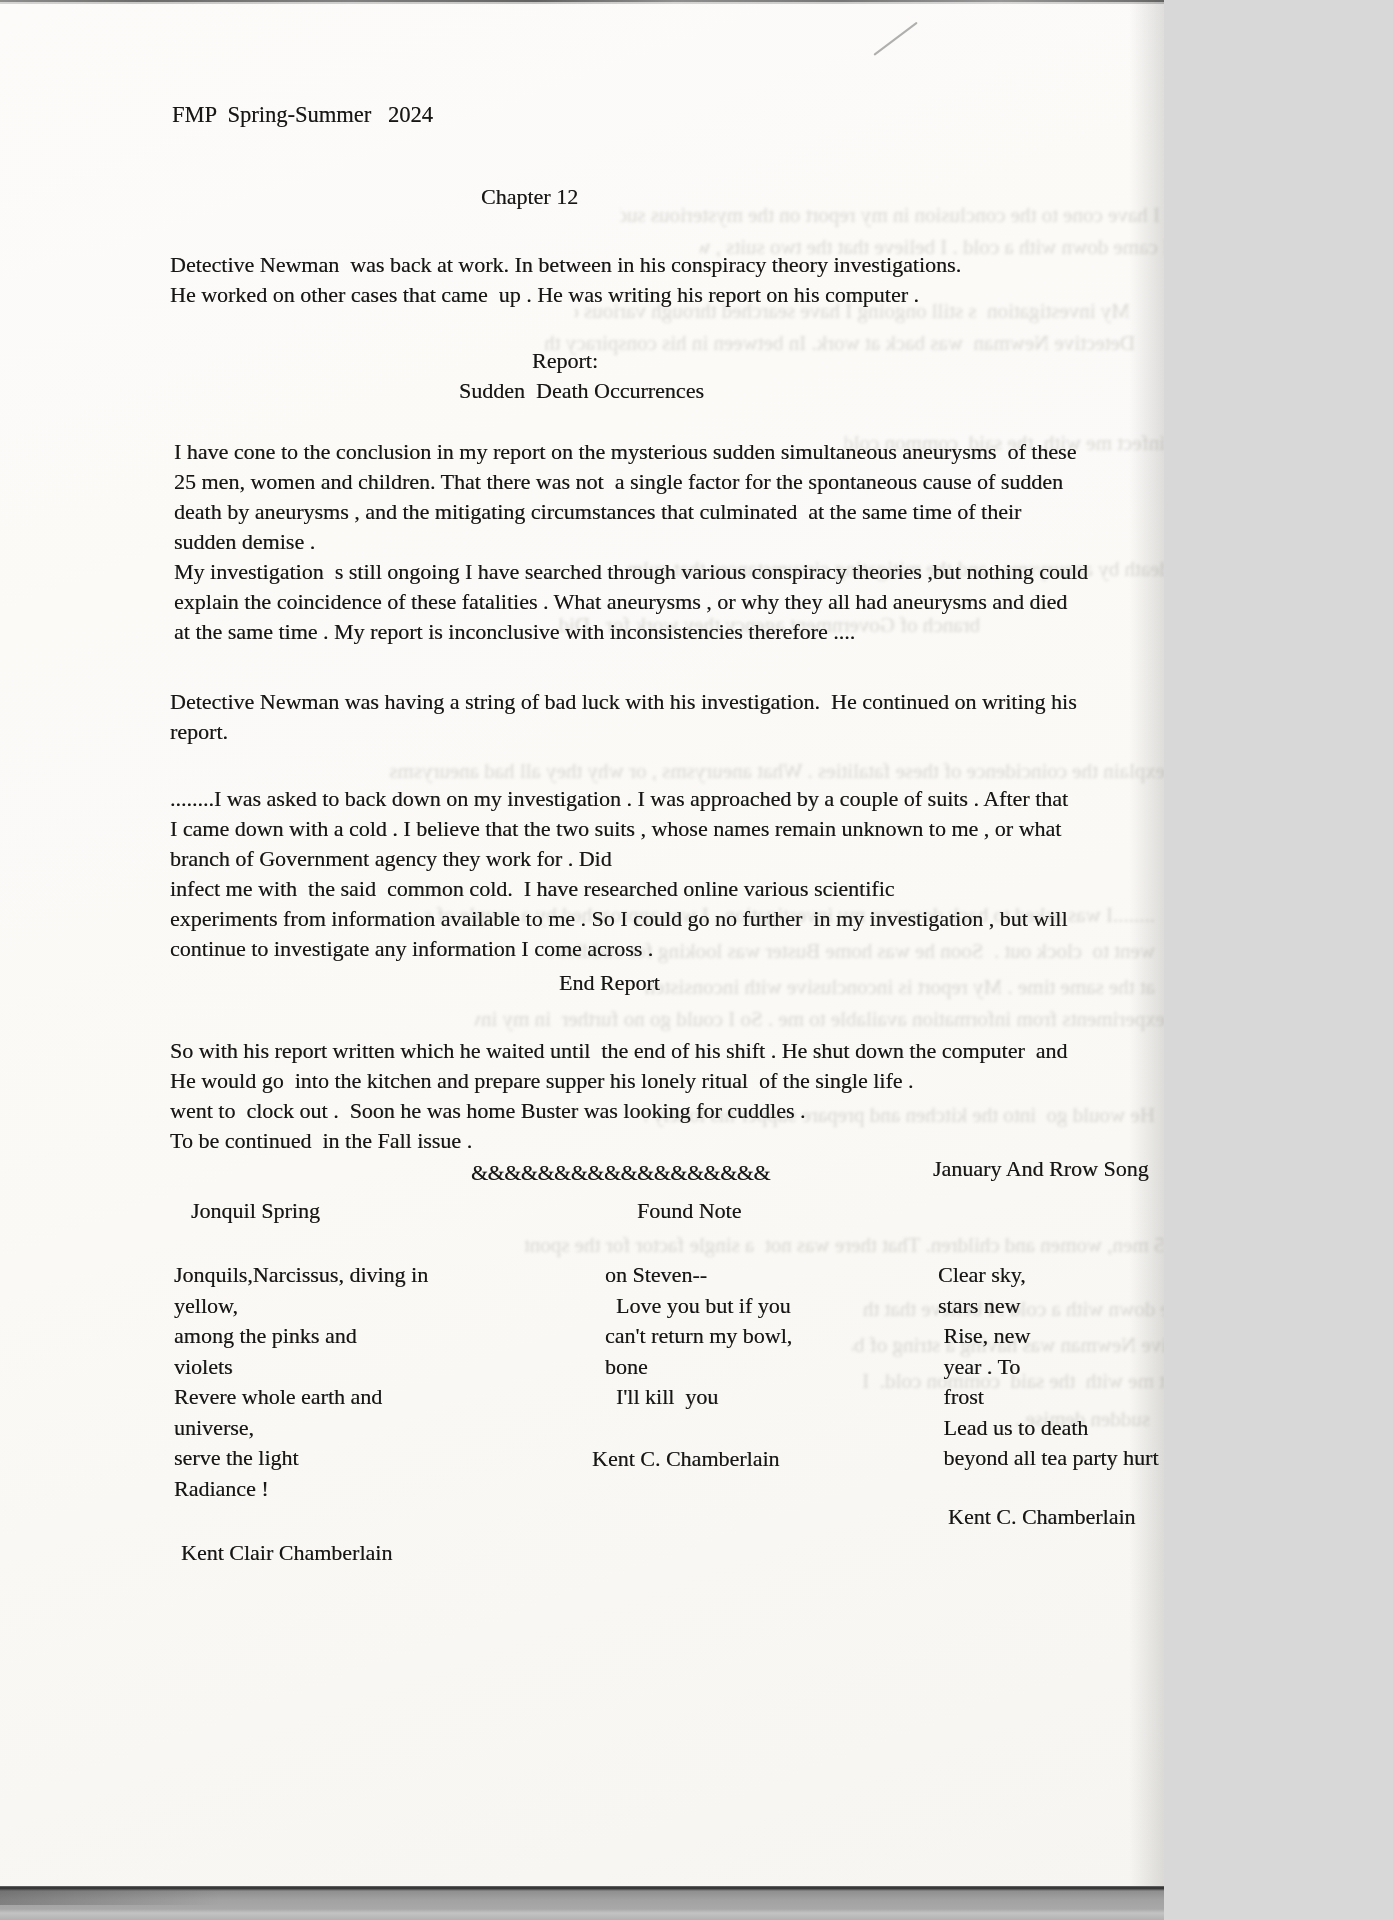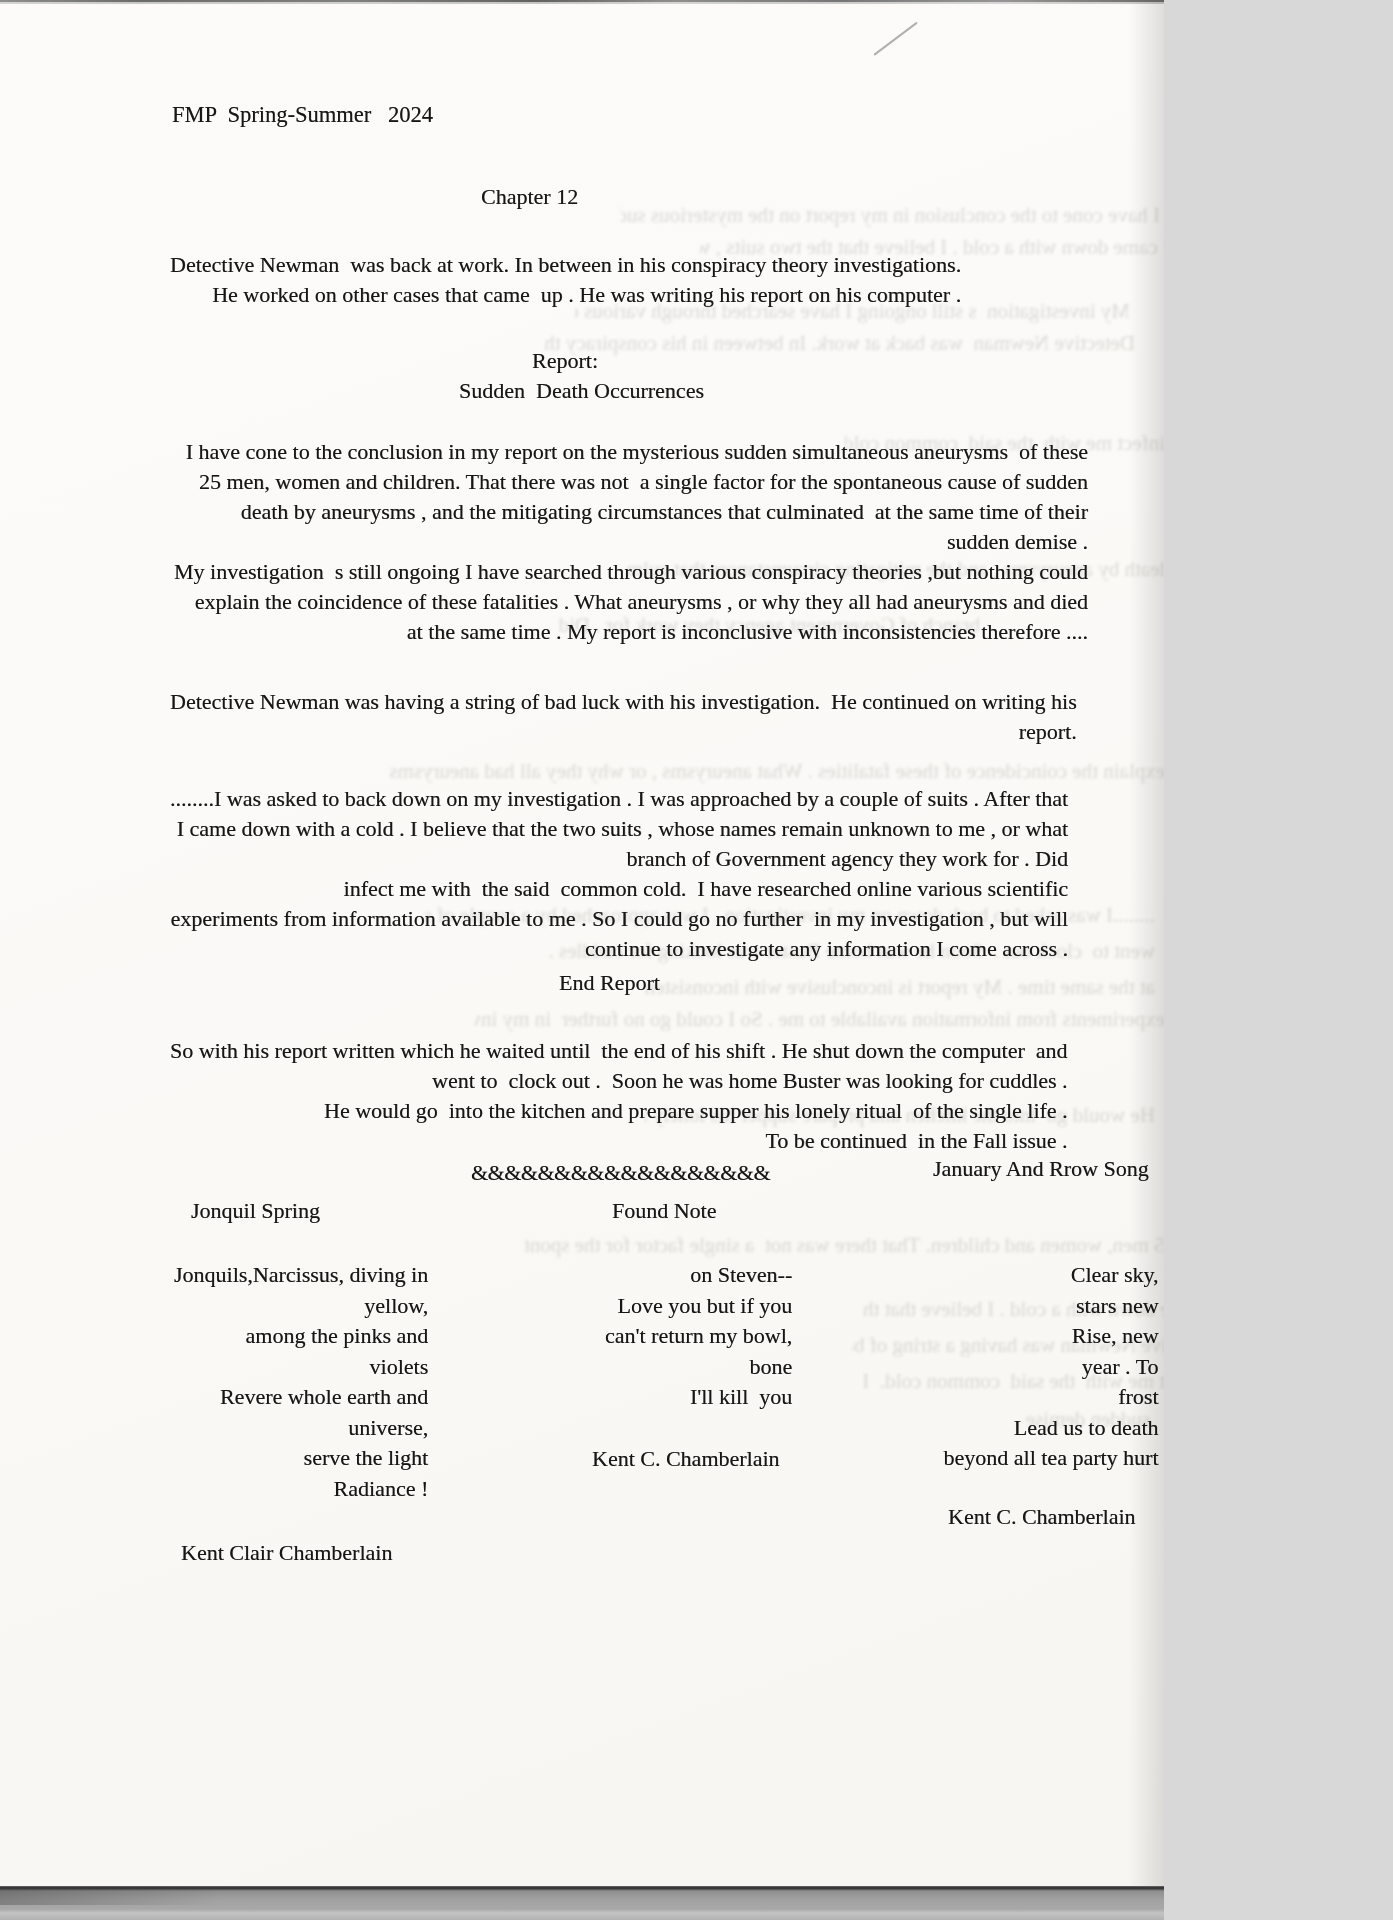--- a/index.html
+++ b/index.html
@@ -6,21 +6,21 @@
   #scan-page{
     position:relative; width:1164px; height:1920px; overflow:hidden;
     background:
       linear-gradient(to right, rgba(0,0,0,0) 97%, rgba(90,90,90,.18) 100%),
       linear-gradient(160deg, #fcfbf9 0%, #faf9f6 55%, #f6f5f1 100%);
     font-family:"Liberation Serif","DejaVu Serif",serif;
     color:#171614;
   }
   .abs{position:absolute;}
   .tblock{position:absolute; font-size:22px; line-height:30px;}
-  .tblock .line{white-space:pre; text-shadow:.3px .3px .4px rgba(25,25,25,.55);text-align:right;}
+  .tblock .line{white-space:pre; text-shadow:.3px .3px .4px rgba(25,25,25,.55);}
   .single{white-space:pre; font-size:22px; line-height:26px; text-shadow:.3px .3px .4px rgba(25,25,25,.55);}
   .poem .line{line-height:30.5px;}
   
   .topline{
     left:0; top:0; width:100%; height:4px;
     background:linear-gradient(to right,#6b6b6b 0%,#3c3c3c 12%,#585858 30%,#2f2f2f 46%,#6a6a6a 58%,#4a4a4a 72%,#757575 86%,#3a3a3a 100%);
     opacity:.75;
     -webkit-mask-image:linear-gradient(to bottom,#000 0 2px,rgba(0,0,0,.35) 2px 4px);
             mask-image:linear-gradient(to bottom,#000 0 2px,rgba(0,0,0,.35) 2px 4px);
   }
@@ -113,29 +113,29 @@
 
   <div class="tblock" style="left:170px; top:687px;">
     <div class="line">Detective Newman was having a string of bad luck with his investigation.  He continued on writing his</div>
     <div class="line">report.</div>
   </div>
 
   <div class="abs single" style="left:559px; top:970px;">End Report</div>
 
   <div class="tblock" style="left:170px; top:1036px;">
     <div class="line">So with his report written which he waited until  the end of his shift . He shut down the computer  and</div>
+    <div class="line">He would go  into the kitchen and prepare supper his lonely ritual  of the single life .</div>
     <div class="line">went to  clock out .  Soon he was home Buster was looking for cuddles .</div>
-    <div class="line">He would go  into the kitchen and prepare supper his lonely ritual  of the single life .</div>
     <div class="line">To be continued  in the Fall issue .</div>
   </div>
 
   <div class="abs single" style="left:471px; top:1160px; letter-spacing:-0.5px;">&amp;&amp;&amp;&amp;&amp;&amp;&amp;&amp;&amp;&amp;&amp;&amp;&amp;&amp;&amp;&amp;&amp;&amp;</div>
 
   <div class="abs single" style="left:191px; top:1198px;">Jonquil Spring</div>
-  <div class="abs single" style="left:612px; top:1198px;">Found Note</div>
+  <div class="abs single" style="left:637px; top:1198px;">Found Note</div>
   <div class="abs single" style="left:933px; top:1156px;text-align:center;">January And Rrow Song</div>
 
   <div class="tblock poem" style="left:174px; top:1260px;">
     <div class="line">Jonquils,Narcissus, diving in</div>
     <div class="line">yellow,</div>
     <div class="line">among the pinks and</div>
     <div class="line">violets</div>
     <div class="line">Revere whole earth and</div>
     <div class="line">universe,</div>
     <div class="line">serve the light</div>

